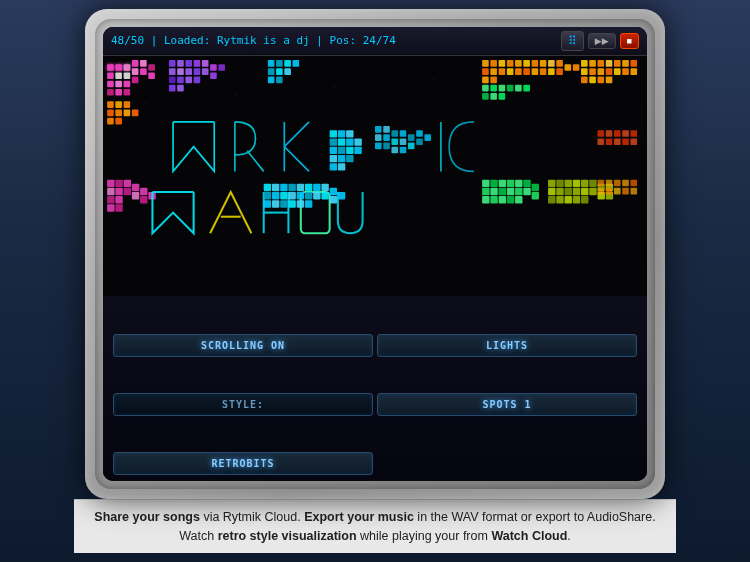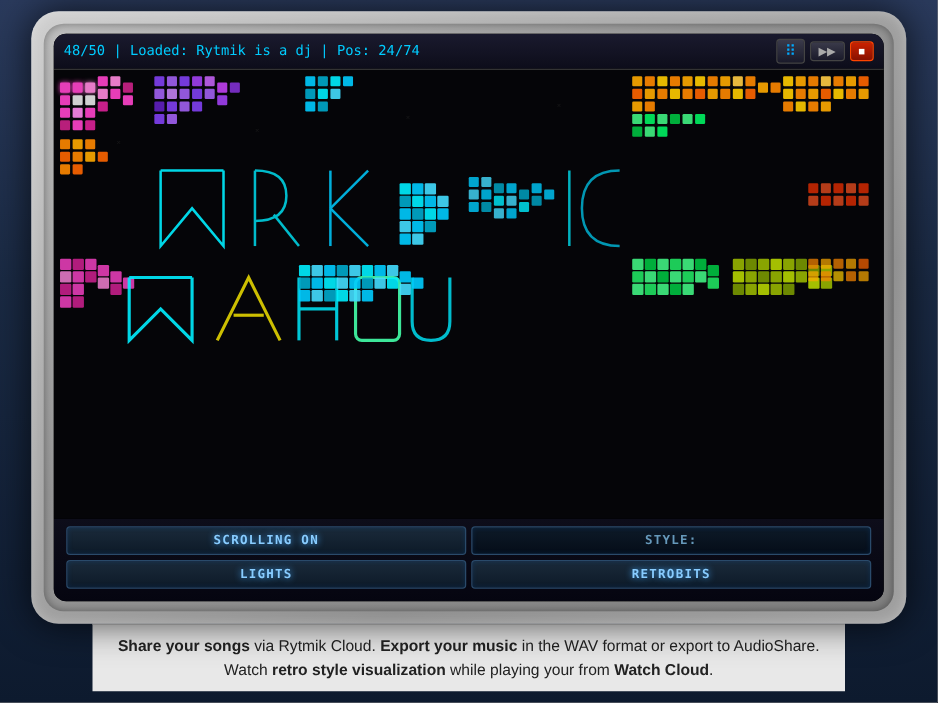--- a/index.html
+++ b/index.html
@@ -10,21 +10,21 @@
       display: flex;
       flex-direction: column;
       align-items: center;
       justify-content: center;
       font-family: Arial, sans-serif;
       overflow: hidden;
     }
 
     
     .monitor-shell {
-      width: 700px;
+      width: 580px;
       height: 490px;
       background: linear-gradient(145deg, #d0d0d0 0%, #b0b0b0 30%, #909090 70%, #a0a0a0 100%);
       border-radius: 22px;
       padding: 10px;
       box-shadow: 0 0 30px rgba(0,0,0,0.7), inset 0 0 10px rgba(255,255,255,0.3);
       position: relative;
     }
 
     .monitor-inner {
       width: 100%;
@@ -125,20 +125,21 @@
       color: #88ccff;
       font-size: 10px;
       font-family: monospace;
       font-weight: bold;
       text-align: center;
       padding: 5px 4px;
       letter-spacing: 1px;
       cursor: pointer;
       text-shadow: 0 0 6px #44aaff;
       box-shadow: inset 0 0 4px rgba(0,100,200,0.2);
+      margin-top: 32px;
     }
 
     .ctrl-cell.label {
       background: linear-gradient(180deg, #0d1a28 0%, #050d18 100%);
       color: #6699bb;
       cursor: default;
       text-shadow: none;
     }
 
     
@@ -533,22 +534,23 @@
             <rect x="620" y="160" width="8" height="8" rx="1" fill="#ffcc00"></rect>
             <rect x="630" y="160" width="8" height="8" rx="1" fill="#ff8800"></rect>
             <rect x="640" y="160" width="8" height="8" rx="1" fill="#ffaa00"></rect>
           </g>
 
         </svg>
       </div>
 
       <div class="controls-bar">
         <div class="ctrl-cell">SCROLLING ON</div>
+        <div class="ctrl-cell">LIGHTS</div>
         <div class="ctrl-cell label">STYLE:</div>
-        <div class="ctrl-cell">LIGHTS</div>
+        <div class="ctrl-cell">SPOTS 1</div>
         <div class="ctrl-cell">RETROBITS</div>
       </div>
 
     </div>
   </div>
 </div>
 
 <div class="caption-bar">
   <span>
     <span class="bold">Share your songs</span><span> via Rytmik Cloud. </span><span class="bold">Export your music</span><span> in the WAV format or export to AudioShare.</span>

